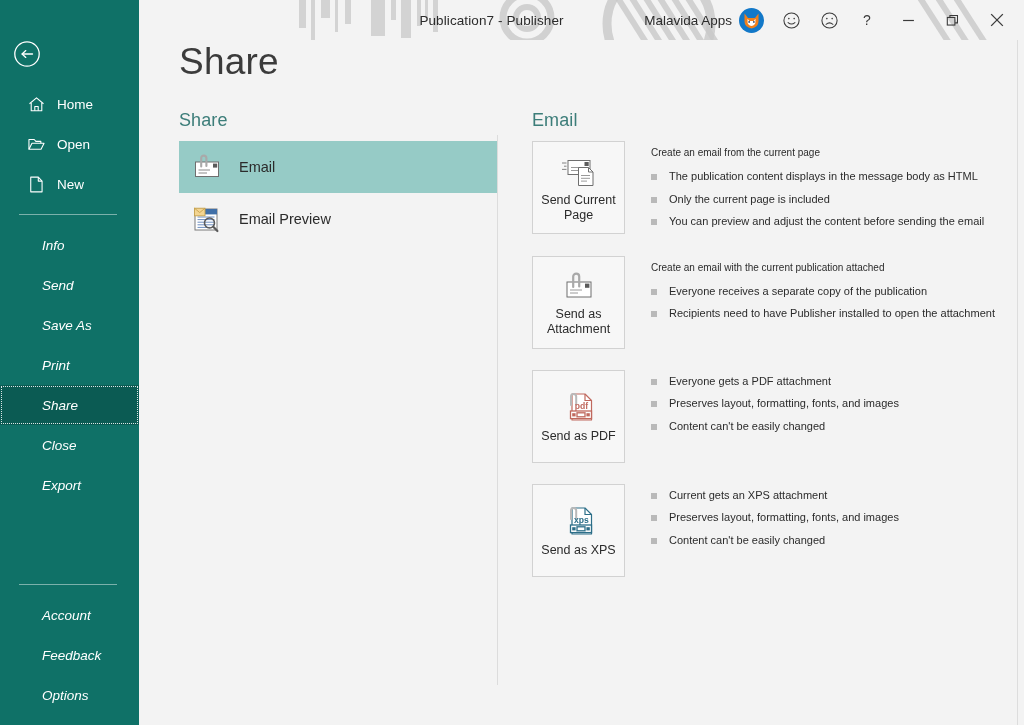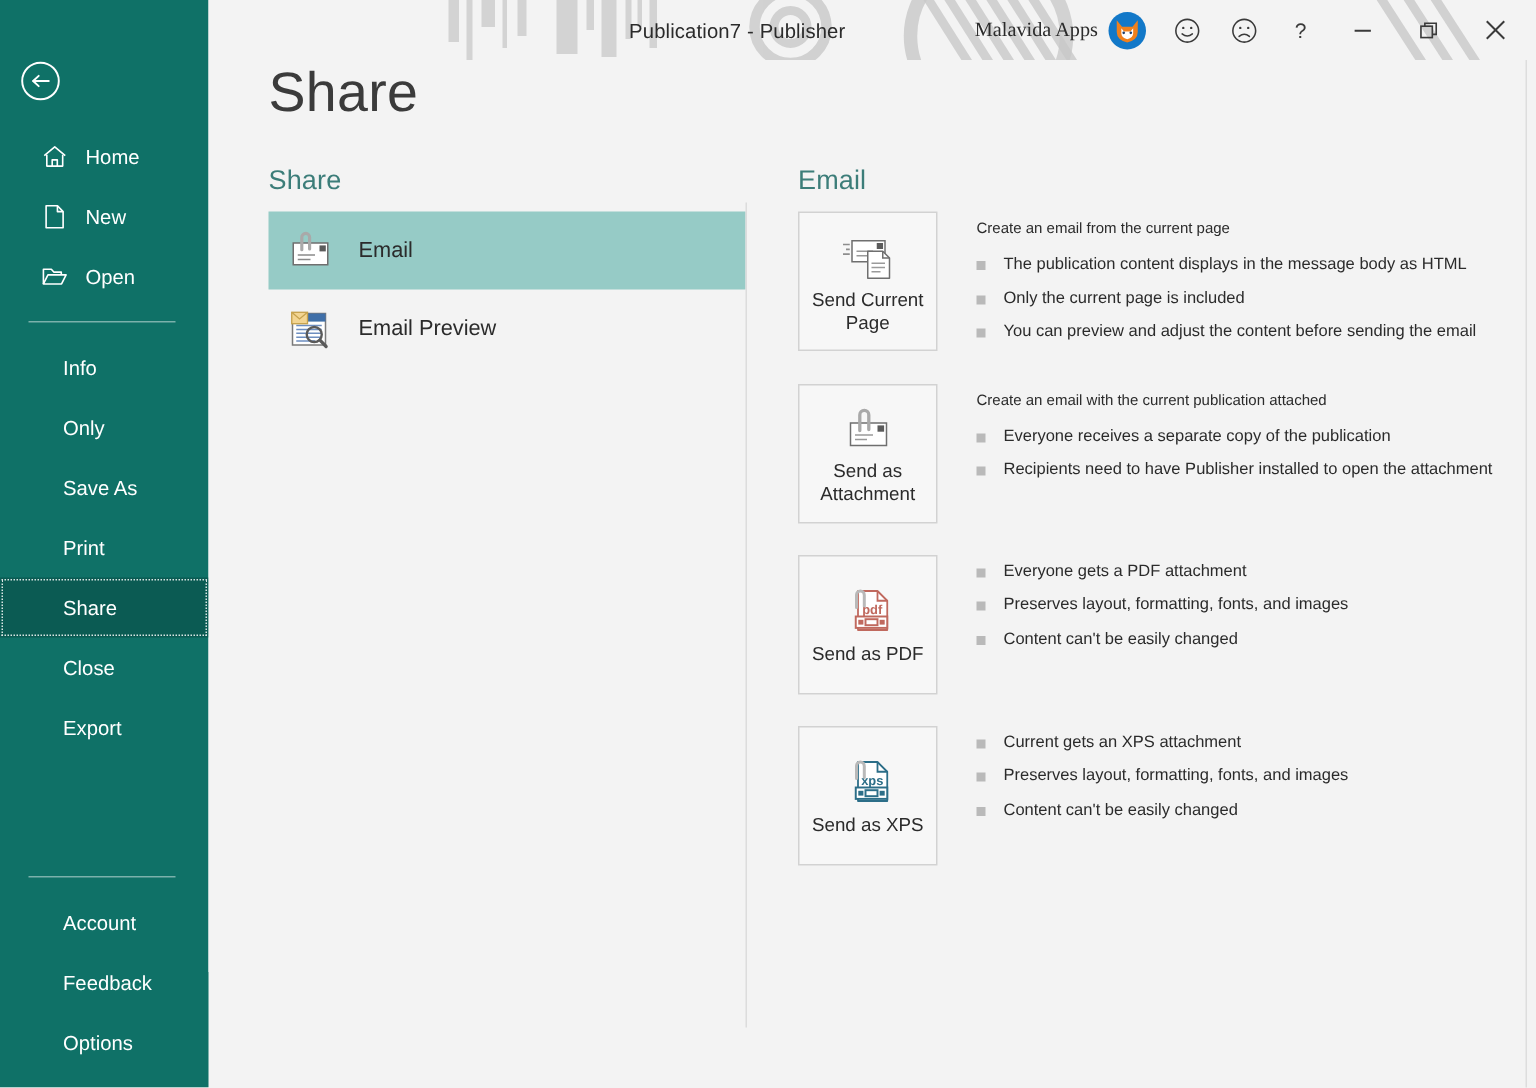--- a/index.html
+++ b/index.html
@@ -33,21 +33,21 @@
     position: absolute; left: 0; right: 0; top: 0; height: 40px;
     display: flex; align-items: center; justify-content: center;
     font-size: 13.5px; color: #2b2b2b; letter-spacing: .1px;
     z-index: 1; pointer-events: none;
   }
   .doc-title span { margin-left: -180px; }
   .acct {
     display: flex; align-items: center; gap: 7px;
     margin-right: 8px; z-index: 3;
   }
-  .acct-name { font-size: 13.5px; color: #2b2b2b; font-family: Liberation Serif, serif; }
+  .acct-name { font-size: 13.5px; color: #2b2b2b; }
   .avatar {
     width: 25px; height: 25px; border-radius: 50%;
     background: #1278c8; display: flex; align-items: center; justify-content: center;
     overflow: hidden;
   }
   .tb-btn {
     width: 38px; height: 34px; display: flex; align-items: center; justify-content: center;
     background: transparent; border: none; cursor: default; color: #3a3a3a;
     font-size: 14px;
   }
@@ -69,21 +69,21 @@
     color: #ffffff; font-size: 13.5px; cursor: default;
     padding-left: 28px; gap: 12px;
   }
   .nav-item .ico { width: 17px; height: 18px; display: flex; align-items: center; justify-content: center; flex: 0 0 17px;}
   .nav-sep {
     height: 1px; background: rgba(255,255,255,.45);
     margin: 10px 22px 10px 19px;
   }
   .nav-plain {
     display: flex; align-items: center; height: 40px;
-    color: #ffffff; font-size: 13.5px; cursor: default; padding-left: 42px;
+    color: #ffffff; font-size: 13.5px; cursor: default; padding-left: 42px; font-style: italic;
   }
   .nav-plain.selected {
     background: #0b5b53;
     outline: 1px dotted rgba(255,255,255,.85);
     outline-offset: -2px;
   }
   .nav-bottom { position: absolute; left: 0; bottom: 10px; width: 139px; }
 
   
   .content { position: absolute; left: 139px; top: 40px; right: 0; bottom: 0; background: #f3f3f3; }
@@ -242,44 +242,44 @@
           <svg width="17" height="17" viewBox="0 0 18 18" fill="none" stroke="#ffffff" stroke-width="1.15" stroke-linejoin="round">
             <path d="M1.6 8.2 L9 2 L16.4 8.2"></path>
             <path d="M3.4 7.5 V15.6 H14.6 V7.5"></path>
             <path d="M7.2 15.6 V11.2 H10.8 V15.6"></path>
           </svg>
         </span>
         <span>Home</span>
       </div>
       <div class="nav-item">
         <span class="ico">
+          <svg width="18" height="15" viewBox="0 0 18 15" fill="none" stroke="#ffffff" stroke-width="1.15" stroke-linejoin="round">
+            <path d="M1 12.6 V2.2 H6.6 L8.3 4.2 H13.6 V6.2"></path>
+            <path d="M1 12.6 L4.2 6.2 H17 L13.8 12.6 Z"></path>
+          </svg>
+        </span>
+        <span>Open</span>
+      </div>
+      <div class="nav-item">
+        <span class="ico">
           <svg width="15" height="17" viewBox="0 0 15 18" fill="none" stroke="#ffffff" stroke-width="1.15" stroke-linejoin="round">
             <path d="M1.4 1.2 H9.4 L13.4 5.4 V16.8 H1.4 Z"></path>
             <path d="M9.4 1.2 V5.4 H13.4"></path>
           </svg>
         </span>
         <span>New</span>
       </div>
-      <div class="nav-item">
-        <span class="ico">
-          <svg width="18" height="15" viewBox="0 0 18 15" fill="none" stroke="#ffffff" stroke-width="1.15" stroke-linejoin="round">
-            <path d="M1 12.6 V2.2 H6.6 L8.3 4.2 H13.6 V6.2"></path>
-            <path d="M1 12.6 L4.2 6.2 H17 L13.8 12.6 Z"></path>
-          </svg>
-        </span>
-        <span>Open</span>
-      </div>
 
       <div class="nav-sep"></div>
 
       <div class="nav-plain">
           <span>Info</span>
         </div>
       <div class="nav-plain">
-          <span>Only</span>
+          <span>Send</span>
         </div>
       <div class="nav-plain">
           <span>Save As</span>
         </div>
       <div class="nav-plain">
           <span>Print</span>
         </div>
       <div class="nav-plain selected">
           <span>Share</span>
         </div>

